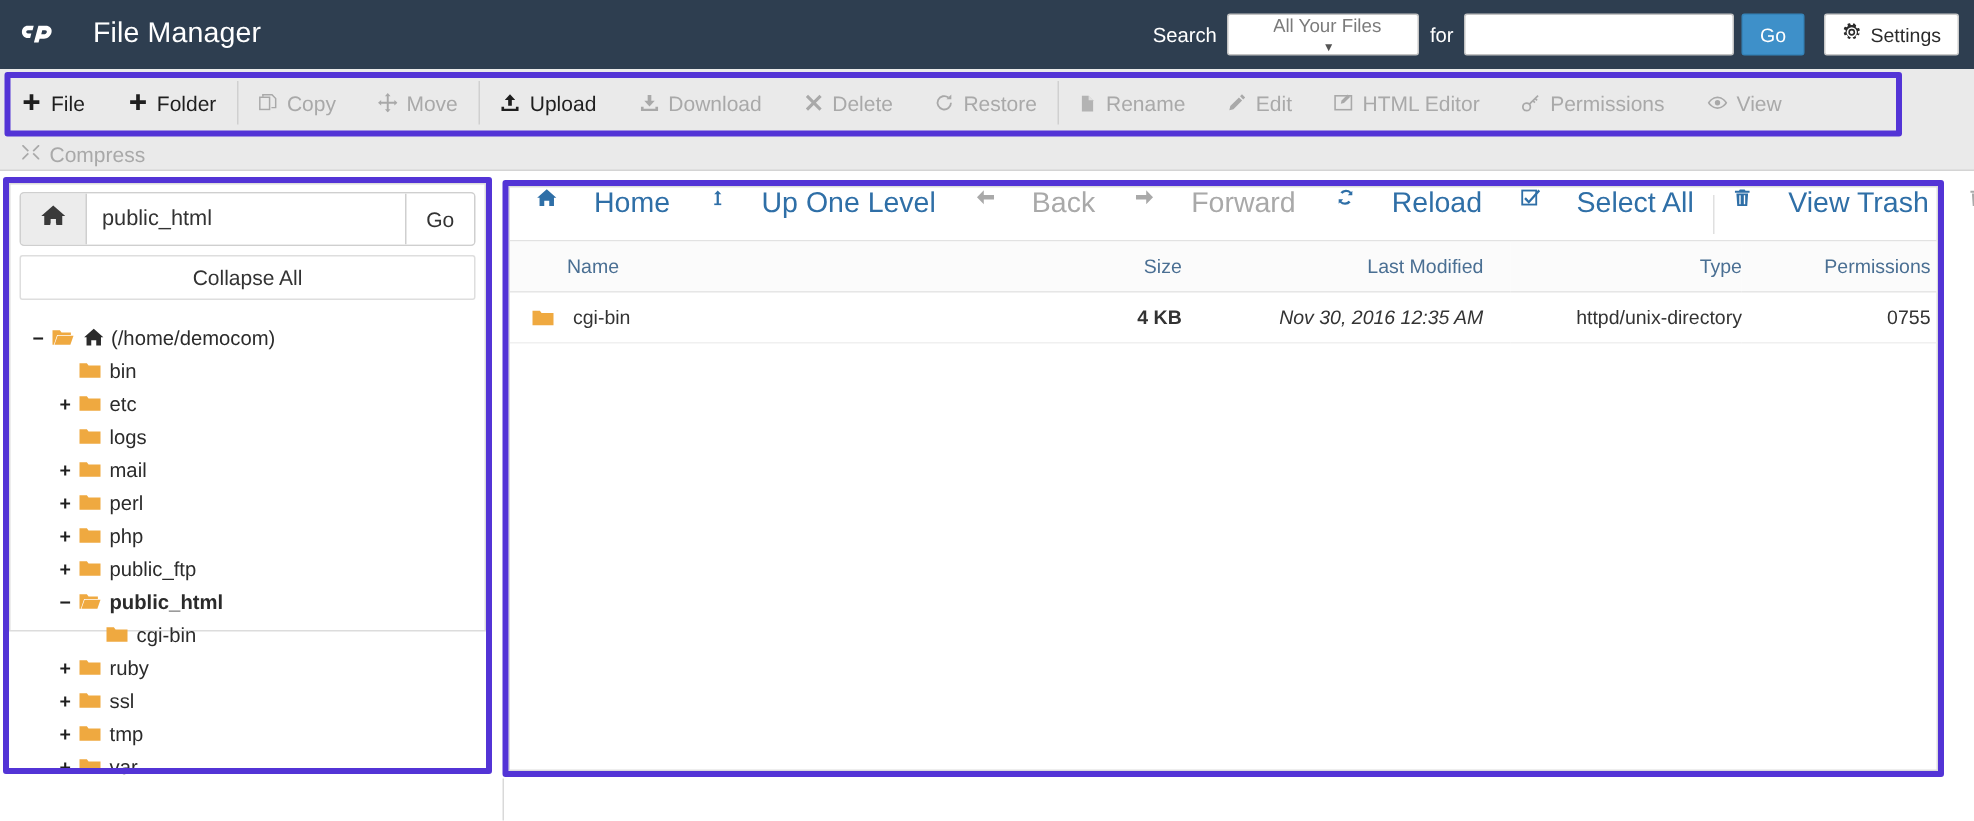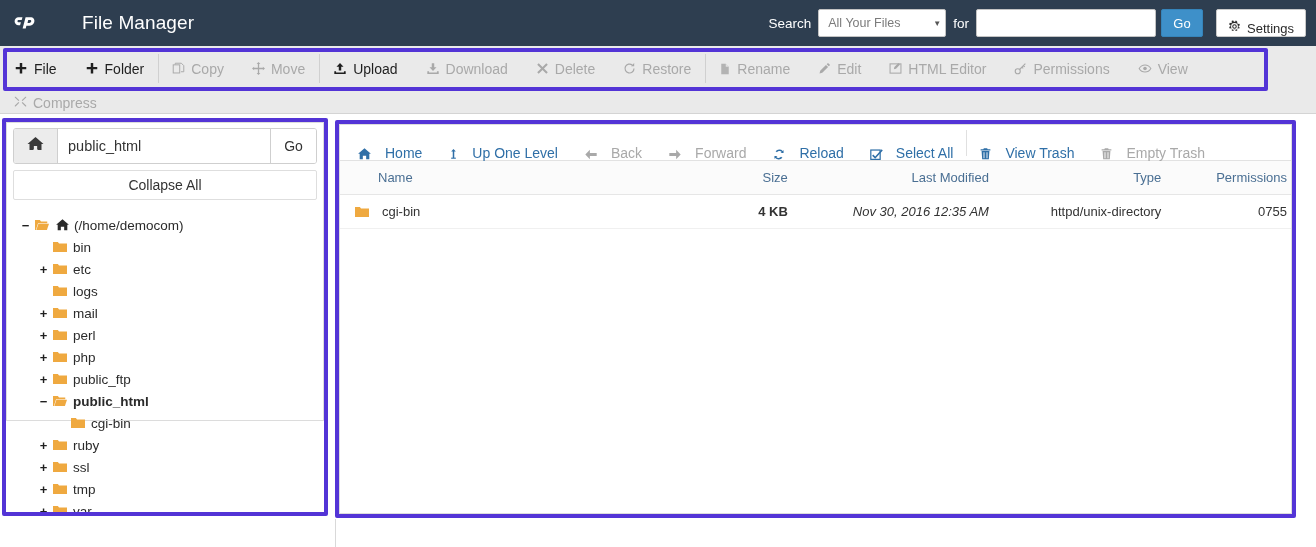--- a/index.html
+++ b/index.html
@@ -11,21 +11,21 @@
     overflow: hidden;
   }
 
   
   #header {
     position: absolute; left: 0; top: 0;
     width: 1316px; height: 46px;
     background: #2e3e50;
     display: flex; align-items: center;
   }
-  #brand { display: flex; align-items: center; margin-left: 14px; gap: 20px; }
+  #brand { display: flex; align-items: center; margin-left: 14px; }
   .cp-logo {
     width: 38px; height: 24px; position: relative; margin-right: 10px;
   }
   .cp-logo svg { display: block; }
   #app-title {
     color: #ffffff; font-size: 19px; font-weight: normal;
     letter-spacing: .1px;
   }
   #search-area {
     margin-left: auto; margin-right: 10px;
@@ -33,20 +33,21 @@
   }
   #search-label, #search-for {
     color: #ffffff; font-size: 13.5px; margin: 0 7px;
     white-space: nowrap;
   }
   #search-select {
     width: 128px; height: 28px;
     background: #ffffff; border: 1px solid #c3c3c3; border-radius: 2px;
     display: flex; align-items: center; position: relative;
     padding: 0 4px 0 9px;
+    flex-direction: column;
   }
   #search-select .sel-text {
     font-size: 12.5px; color: #7b7b7b; flex: 1;
     overflow: hidden; white-space: nowrap;
   }
   #search-select .caret {
     font-size: 8px; color: #555; margin-left: 2px;
   }
   #search-input {
     width: 180px; height: 28px; background: #fff;
@@ -59,21 +60,21 @@
     background: #3e90c9; border: 1px solid #3584ba; border-radius: 2px;
     color: #fff; font-size: 13px; cursor: pointer;
     font-family: "Liberation Sans", sans-serif;
     display: flex; align-items: center; justify-content: center;
     padding: 0 11px;
   }
   #settings-btn {
     margin-left: 13px; height: 28px;
     background: #ffffff; border: 1px solid #c9c9c9; border-radius: 2px;
     color: #2b2b2b; font-size: 13px; cursor: pointer;
-    display: flex; align-items: flex-end; gap: 6px;
+    display: flex; align-items: center; gap: 6px;
     padding: 0 11px; font-family: "Liberation Sans", sans-serif;
   }
 
   
   #toolbar-wrap {
     position: absolute; left: 0; top: 46px;
     width: 1316px; height: 68px;
     background: #eaeaea;
     border-bottom: 1px solid #d4d4d4;
   }
@@ -177,22 +178,22 @@
     position: absolute; left: 335px; top: 120px;
     width: 961px; height: 398px;
     border: 4px solid #5334d6; border-radius: 2px;
     pointer-events: none; z-index: 5;
   }
   #nav-toolbar {
     height: 36px; display: flex; align-items: center;
     border-bottom: 1px solid #e2e2e2; padding-left: 4px;
   }
   .nav-item {
-    display: flex; align-items: flex-end; gap: 13px;
-    height: 36px; padding: 0 13px; font-size: 14px;
+    display: flex; align-items: flex-start; gap: 24px;
+    height: 36px; padding: 0 13px; font-size: 19px;
     color: #2f6fa7; white-space: nowrap; cursor: pointer;
     position: relative;
   }
   .nav-item.disabled { color: #a9a9a9; cursor: default; }
   .nav-item .ico { display: inline-flex; align-items: center; }
   .nav-item .ico svg { display: block; }
   .nav-sep::before {
     content: ""; position: absolute; left: 0; top: 5px;
     width: 1px; height: 26px; background: #e0e0e0;
   }

